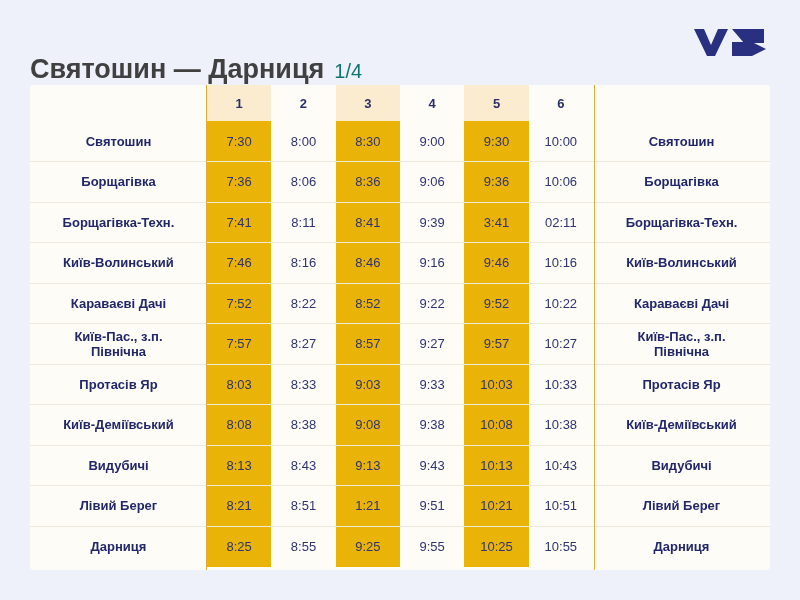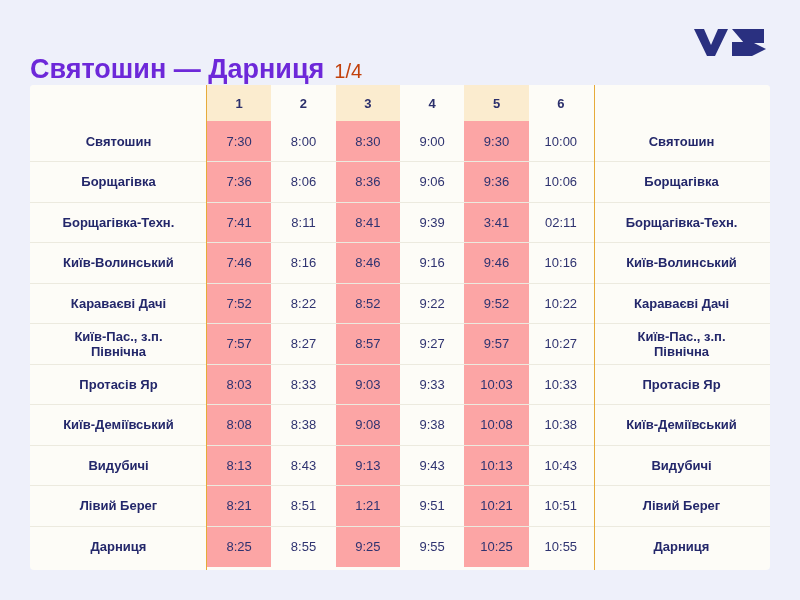--- a/index.html
+++ b/index.html
@@ -26,28 +26,28 @@
     justify-content: space-between;
   }
   .title-wrap {
     display: flex;
     align-items: baseline;
     gap: 10px;
   }
   .title {
     font-size: 27px;
     font-weight: bold;
-    color: #6d28d9;
+    color: #404040;
     letter-spacing: 0px;
     white-space: nowrap;
     margin-top: 47px;
   }
   .page-num {
     font-size: 20px;
-    color: #c2410c;
+    color: #0f766e;
     font-weight: normal;
   }
   .logo {
     display: block;
   }
 
   
   .card {
     position: absolute;
     top: 85px; left: 30px;
@@ -79,21 +79,21 @@
 
   tbody td {
     height: 40.5px;
     font-size: 13px;
     color: #2b2f6b;
     text-align: center;
     vertical-align: middle;
     border-top: 1px solid #eceadf;
   }
   tbody tr:first-child td { border-top: none; }
-  tbody td.tint { background: #fca5a5; }
+  tbody td.tint { background: #eab308; }
   tbody td.name {
     font-weight: bold;
     font-size: 13px;
     text-align: center;
     color: #23276a;
     padding: 0 22px;
   }
   tbody td.time { font-weight: normal; color: #2f3370; }
 
   

